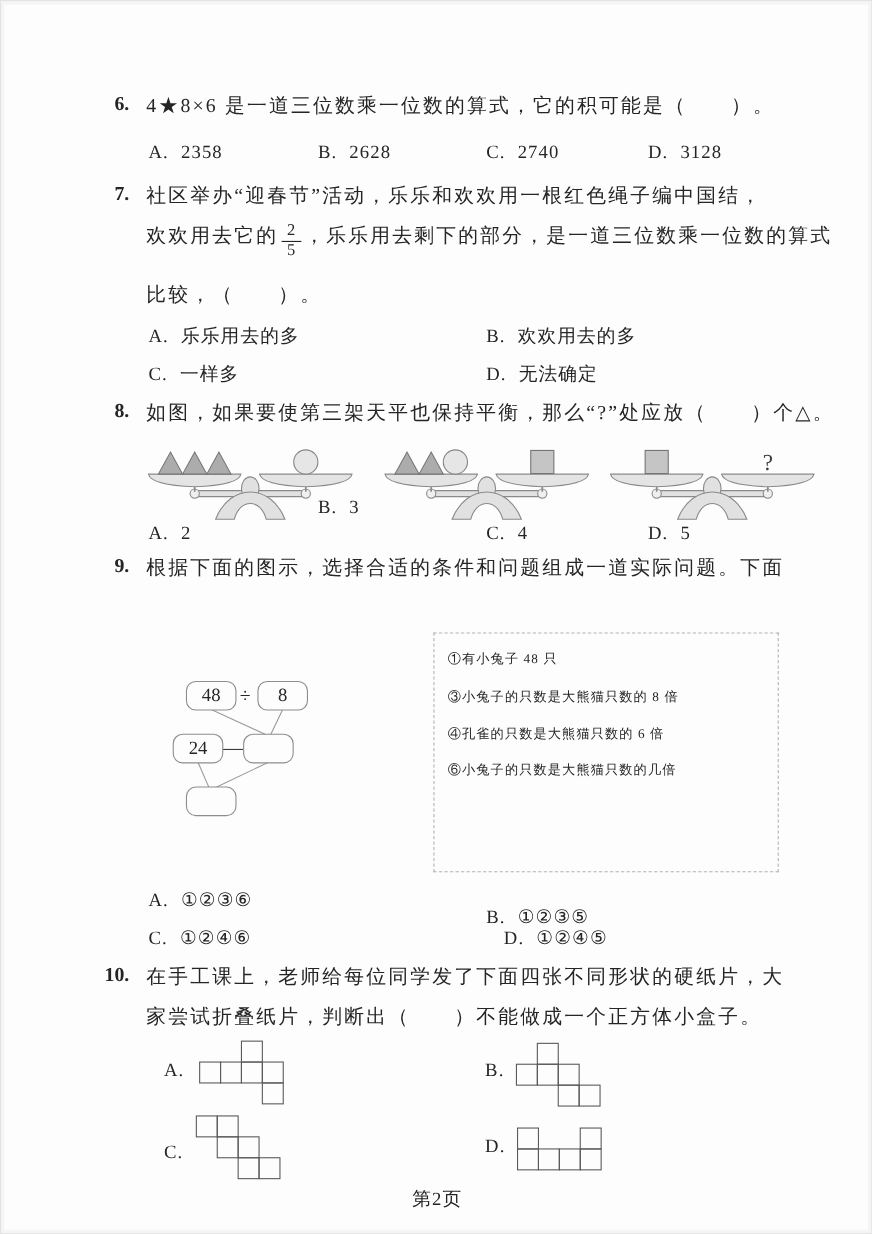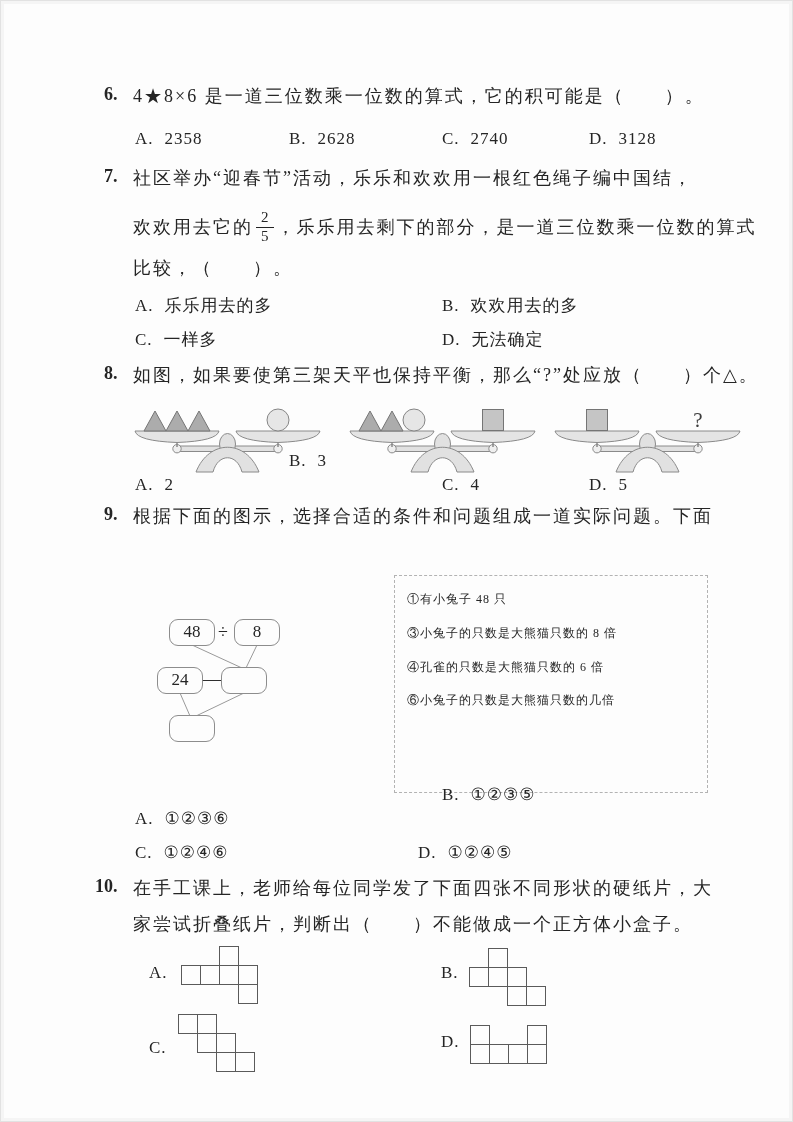--- a/index.html
+++ b/index.html
@@ -6,21 +6,21 @@
   html,body{background:#e9e9e9}
   .page{
     position:relative;width:793px;height:1122px;margin:0 auto;
     background:#fdfdfd;color:#252525;overflow:hidden;
     font-family:"Liberation Serif","DejaVu Serif",serif;
     border:1px solid #e2e2e2;
     box-shadow:inset 0 0 0 3px #f5f5f5;
   }
   .line{position:absolute;font-size:18px;letter-spacing:2px;white-space:nowrap}
   .qnum{position:absolute;font-size:18px;font-weight:bold;white-space:nowrap}
-  .flexline{display:flex;align-items:center;height:50px}
+  .flexline{display:flex;height:50px}
   .frac{display:inline-flex;flex-direction:column;align-items:center;font-size:15px;line-height:1.15;letter-spacing:0;margin:0 3px}
   .fn{border-bottom:1.4px solid #222;padding:0 5px}
   .fd{padding:0 5px}
   .opt{position:absolute;font-size:17px;letter-spacing:1px;white-space:nowrap}
   .olabel{margin-right:11px}
   .scale{position:absolute;width:205px;height:86px}
   .flow{position:absolute;width:170px;height:140px}
   .flow svg{position:absolute;left:0;top:0}
   .fbox{position:absolute;width:46px;height:27px;border:1.3px solid #8d8d8d;border-radius:9px;
         background:#fdfdfd;text-align:center;font-size:17px;line-height:24px}
@@ -136,23 +136,23 @@
 
   <div class="cond" style="left:393px;top:574px">
     <div class="cline">①有小兔子 48 只</div>
     <div class="cline">③小兔子的只数是大熊猫只数的 8 倍</div>
     <div class="cline">④孔雀的只数是大熊猫只数的 6 倍</div>
     <div class="cline">⑥小兔子的只数是大熊猫只数的几倍</div>
   </div>
 
   <div>
     <span class="opt" style="left:134px;top:807px"><span class="olabel">A.</span><span>①②③⑥</span></span>
-    <span class="opt" style="left:441px;top:783px"><span class="olabel">B.</span><span>①②③⑤</span></span>
+    <span class="opt" style="left:441px;top:822px"><span class="olabel">B.</span><span>①②③⑤</span></span>
     <span class="opt" style="left:134px;top:841px"><span class="olabel">C.</span><span>①②④⑥</span></span>
-    <span class="opt" style="left:417px;top:841px"><span class="olabel">D.</span><span>①②④⑤</span></span>
+    <span class="opt" style="left:457px;top:841px"><span class="olabel">D.</span><span>①②④⑤</span></span>
   </div>
 
   <span class="qnum" style="left:94px;top:875px">10.</span>
   <div class="line" style="left:132px;top:911px">家尝试折叠纸片，判断出（　　）不能做成一个正方体小盒子。</div>
   <div class="line" style="left:132px;top:875px">在手工课上，老师给每位同学发了下面四张不同形状的硬纸片，大</div>
 
   <span class="opt" style="left:148px;top:962px">A.</span>
   <div class="net" style="left:180px;top:945px">
       <div class="cell" style="left: 38px; top: 0px;"></div>
       <div class="cell" style="left: 0px; top: 19px;"></div>
@@ -185,13 +185,14 @@
   <span class="opt" style="left:440px;top:1031px">D.</span>
   <div class="net" style="left:469px;top:1024px">
       <div class="cell" style="left: 0px; top: 0px;"></div>
       <div class="cell" style="left: 57px; top: 0px;"></div>
       <div class="cell" style="left: 0px; top: 19px;"></div>
       <div class="cell" style="left: 19px; top: 19px;"></div>
       <div class="cell" style="left: 38px; top: 19px;"></div>
       <div class="cell" style="left: 57px; top: 19px;"></div>
     </div>
 
+  <div class="footer" style="top:1077px">第2页</div>
 </div>
 
 </body></html>

